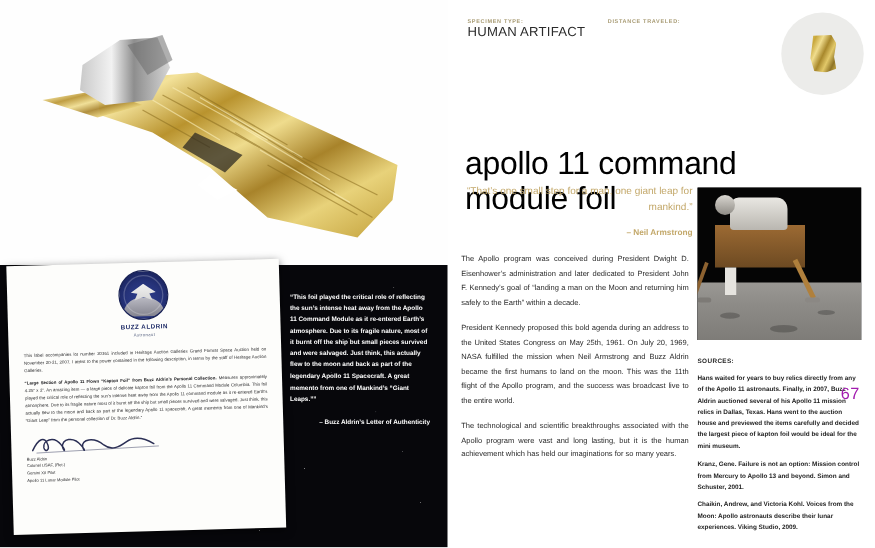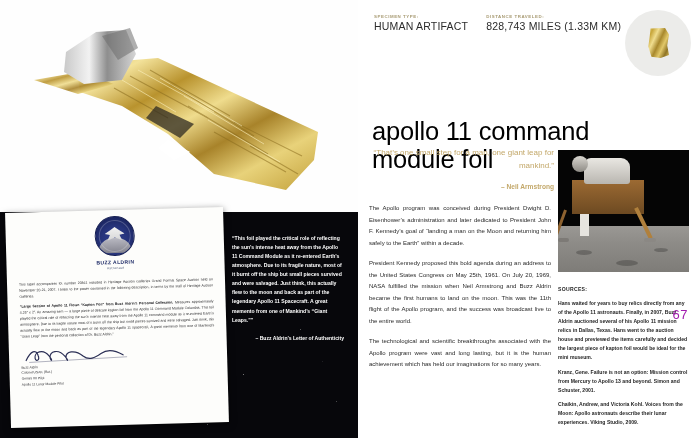--- a/index.html
+++ b/index.html
@@ -277,21 +277,20 @@
 
   <div class="right-col">
 
     <div class="meta-row">
       <div class="meta-block">
         <div class="meta-label">SPECIMEN TYPE:</div>
         <div class="meta-value">HUMAN ARTIFACT</div>
       </div>
       <div class="meta-block">
         <div class="meta-label">DISTANCE TRAVELED:</div>
-        <div class="meta-value">828,743 MILES (1.33M KM)</div>
       </div>
     </div>
 
     <div class="badge">
       <div class="badge-foil"></div>
     </div>
 
     <div class="headline">apollo 11 command module foil</div>
 
     <div class="pull-quote">“That’s one small step for a man, one giant leap for mankind.”</div>

